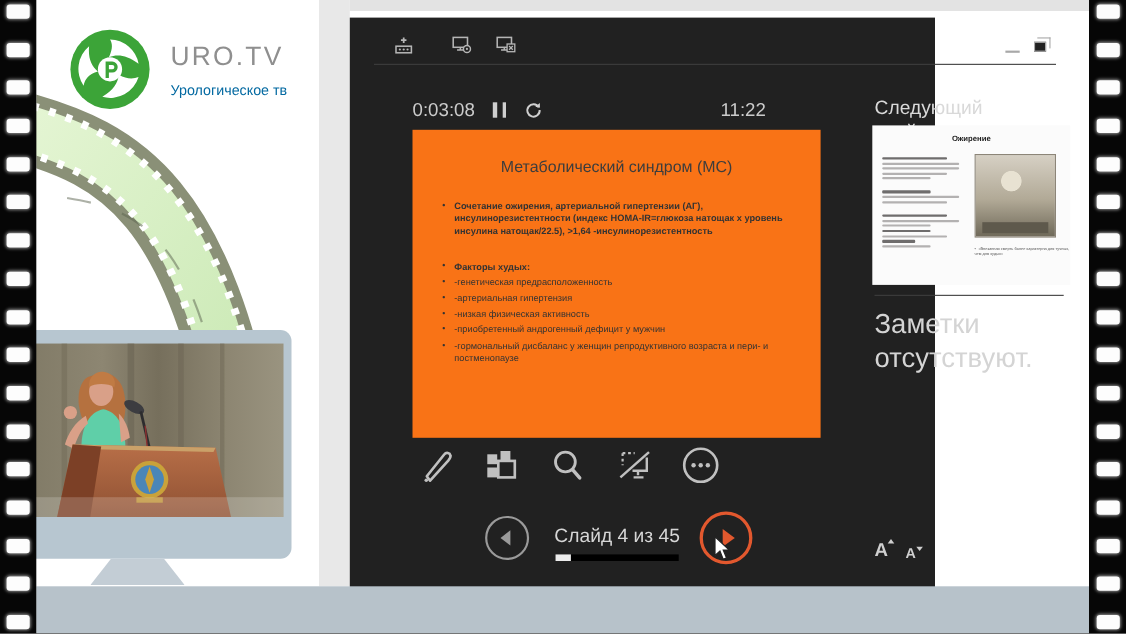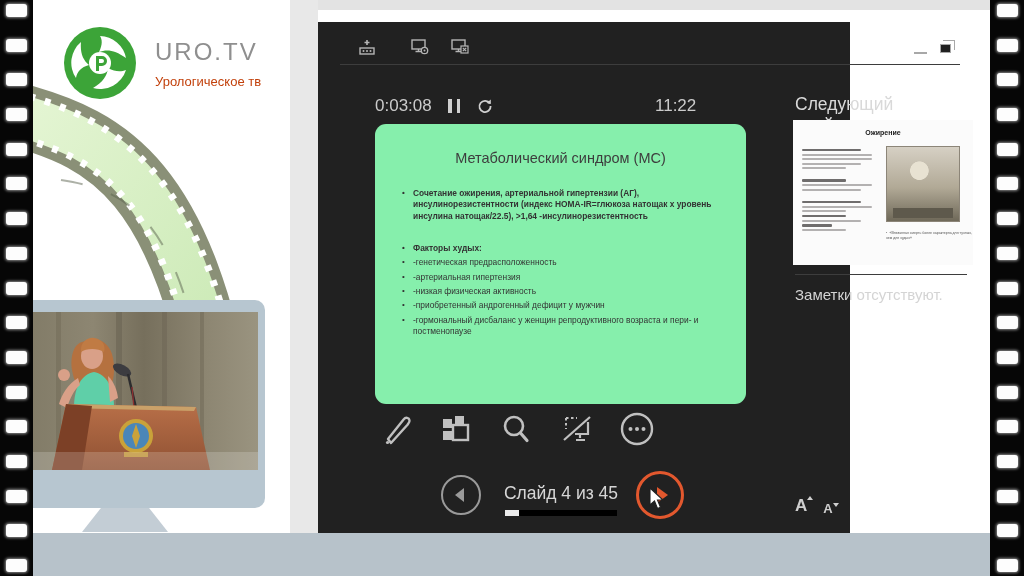--- a/index.html
+++ b/index.html
@@ -17,51 +17,51 @@
           box-shadow:0 0 3px 1px rgba(255,255,255,.55); }
 
   
   .white-card { position:absolute; left:33px; top:0; width:257px; height:533px; background:#fff; }
   .gutter { position:absolute; left:290px; top:0; width:28px; height:533px; background:#e8e8e8; }
   .film-art { position:absolute; left:0; top:85px; }
 
   .logo-row { position:absolute; left:30px; top:26px; display:flex; align-items:center; }
   .logo-text { margin-left:18px; }
   .logo-title { font-size:24px; color:#8f8f8f; letter-spacing:2px; font-weight:400; }
-  .logo-sub { font-size:13px; color:#c2410c; margin-top:8px; }
+  .logo-sub { font-size:13px; color:#0369a1; margin-top:8px; }
 
   
   .monitor { position:absolute; left:0px; top:300px; width:265px; height:208px;
              background:#b7c6d0; border-radius:0 10px 10px 0; z-index:5; }
   .monitor-screen { position:absolute; left:4px; top:12px; width:254px; height:158px; overflow:hidden; }
   .monitor-stand { position:absolute; left:82px; top:508px; width:86px; height:24px;
                    background:#c3cdd5; clip-path:polygon(22% 0,78% 0,100% 100%,0 100%); z-index:5; }
 
   
   .bottom-band { position:absolute; left:33px; top:533px; width:957px; height:43px; background:#b7c2ca; z-index:6; }
 
   
   .top-strip { position:absolute; left:318px; top:0; width:672px; height:10px; background:#e3e3e3; }
-  .pwin { position:absolute; left:318px; top:22px; width:532px; height:523px; background:#212121; color:#c9c9c9; }
+  .pwin { position:absolute; left:318px; top:16px; width:532px; height:523px; background:#212121; color:#c9c9c9; }
 
   .tb-icon { position:absolute; top:16px; cursor:pointer; }
   .win-min { position:absolute; left:596px; top:30px; width:13px; height:2px; background:#a8a8a8; }
   .win-restore { position:absolute; left:622px; top:22px; width:11px; height:9px; border:1.5px solid #a8a8a8; background:#212121; }
   .win-restore::before { content:""; position:absolute; left:2px; top:-5px; width:11px; height:9px;
                          border:1.5px solid #a8a8a8; border-bottom:none; border-left:none; }
   .tb-sep { position:absolute; left:22px; top:42px; width:620px; height:1px; background:#3d3d3d; }
 
   .timer-elapsed { position:absolute; left:57px; top:74px; font-size:17px; color:#cbcbcb; }
   .pause-btn { position:absolute; left:130px; top:77px; width:12px; height:14px; cursor:pointer; }
   .pause-btn::before, .pause-btn::after { content:""; position:absolute; top:0; width:3.5px; height:14px; background:#cfcfcf; }
   .pause-btn::before { left:0; } .pause-btn::after { right:0; }
   .restart-btn { position:absolute; left:158px; top:75px; cursor:pointer; }
   .clock { position:absolute; left:337px; top:74px; width:90px; font-size:17px; color:#cbcbcb; }
 
-  .slide { position:absolute; left:57px; top:102px; width:371px; height:280px; background:#86efac; color:#3d3d3d;border-radius:11px; }
+  .slide { position:absolute; left:57px; top:102px; width:371px; height:280px; background:#f97316; color:#3d3d3d; }
   .slide-title { margin-top:26px; text-align:center; font-size:14.5px; font-weight:500; color:#3d3d3d; }
   .slide-bullets { margin:22px 18px 0 38px; list-style:none; }
   .slide-bullets li { position:relative; font-size:8.4px; line-height:1.35; color:#333; margin-bottom:3px; }
   .slide-bullets li::before { content:"•"; position:absolute; left:-11px; top:0; font-size:8px; color:#333; }
   .slide-bullets li.bold { font-weight:bold; }
   .slide-bullets li.gap-after { margin-bottom:21px; }
 
   .tool { position:absolute; top:388px; cursor:pointer; }
   .nav-prev { position:absolute; left:123px; top:453px; width:40px; height:40px; border:2.5px solid #9a9a9a;
               border-radius:50%; cursor:pointer; }
@@ -84,21 +84,21 @@
   .timg { position:absolute; left:93px; top:26px; width:74px; height:76px; border:1px solid #8c8578;
           background:
             radial-gradient(circle at 45% 32%, #e8e2d2 0 14%, rgba(0,0,0,0) 15%),
             linear-gradient(180deg,#d6d0c4 0%, #b1a996 55%, #6f6959 100%); }
   .timg::after { content:""; position:absolute; left:8%; bottom:4%; width:84%; height:14%; background:#5e594c; }
   .tquote { position:absolute; left:93px; top:110px; width:160px; font-size:6.4px; line-height:1.45; color:#555;
             transform:scale(.55); transform-origin:top left; }
   .tquote::before { content:"•"; margin-right:4px; }
 
   .thumb-sep { position:absolute; left:477px; top:252px; width:172px; height:1px; background:#3d3d3d; }
-  .notes { position:absolute; left:477px; top:264px; width:160px; font-size:15px; line-height:1.25; color:#d4d4d4; }
+  .notes { position:absolute; left:477px; top:264px; width:160px; font-size:25px; line-height:1.25; color:#d4d4d4; }
 
   .font-btns { position:absolute; left:477px; top:474px; display:flex; align-items:flex-end; gap:16px; }
   .fbtn { position:relative; color:#cfcfcf; font-weight:bold; cursor:pointer; }
   .fbtn.big { font-size:17px; } .fbtn.small { font-size:13px; }
   .caret { position:absolute; right:-6px; width:0; height:0; border-left:3.5px solid transparent; border-right:3.5px solid transparent; }
   .caret.up { top:0; border-bottom:4.5px solid #cfcfcf; }
   .caret.down { top:2px; border-top:4.5px solid #cfcfcf; }
 
   .cursor { position:absolute; left:648px; top:487px; z-index:50; }
 </style>

